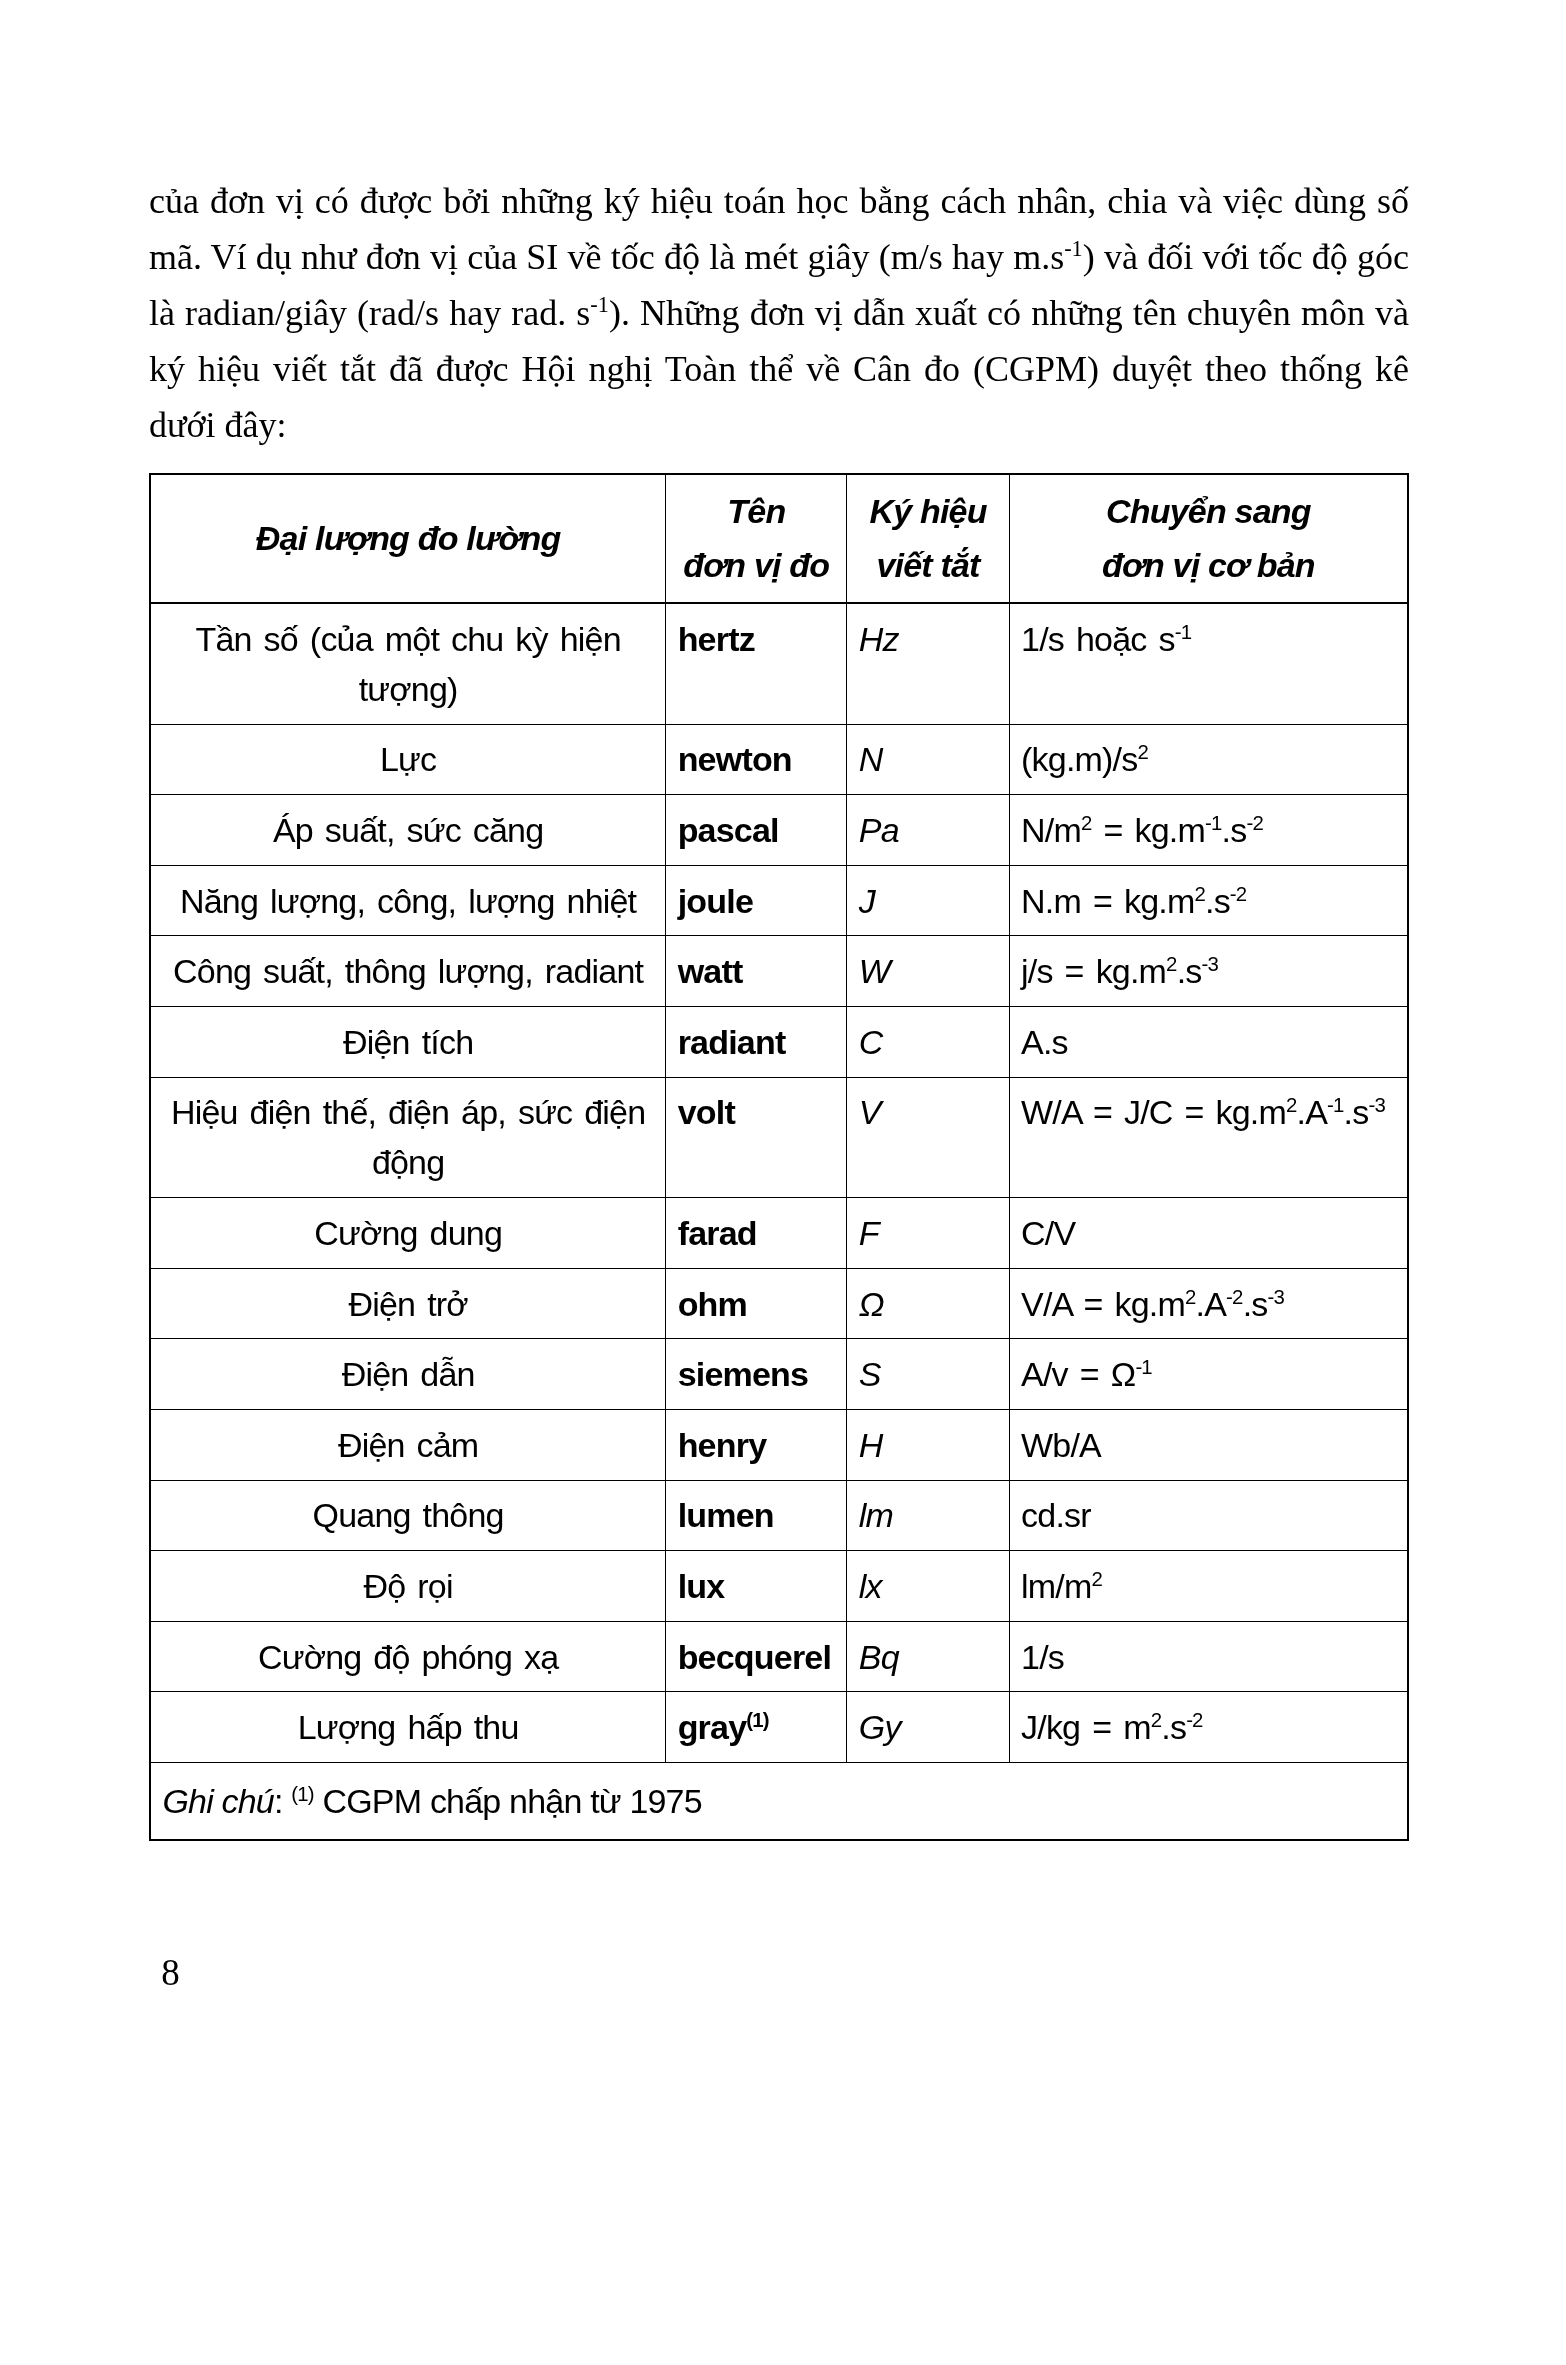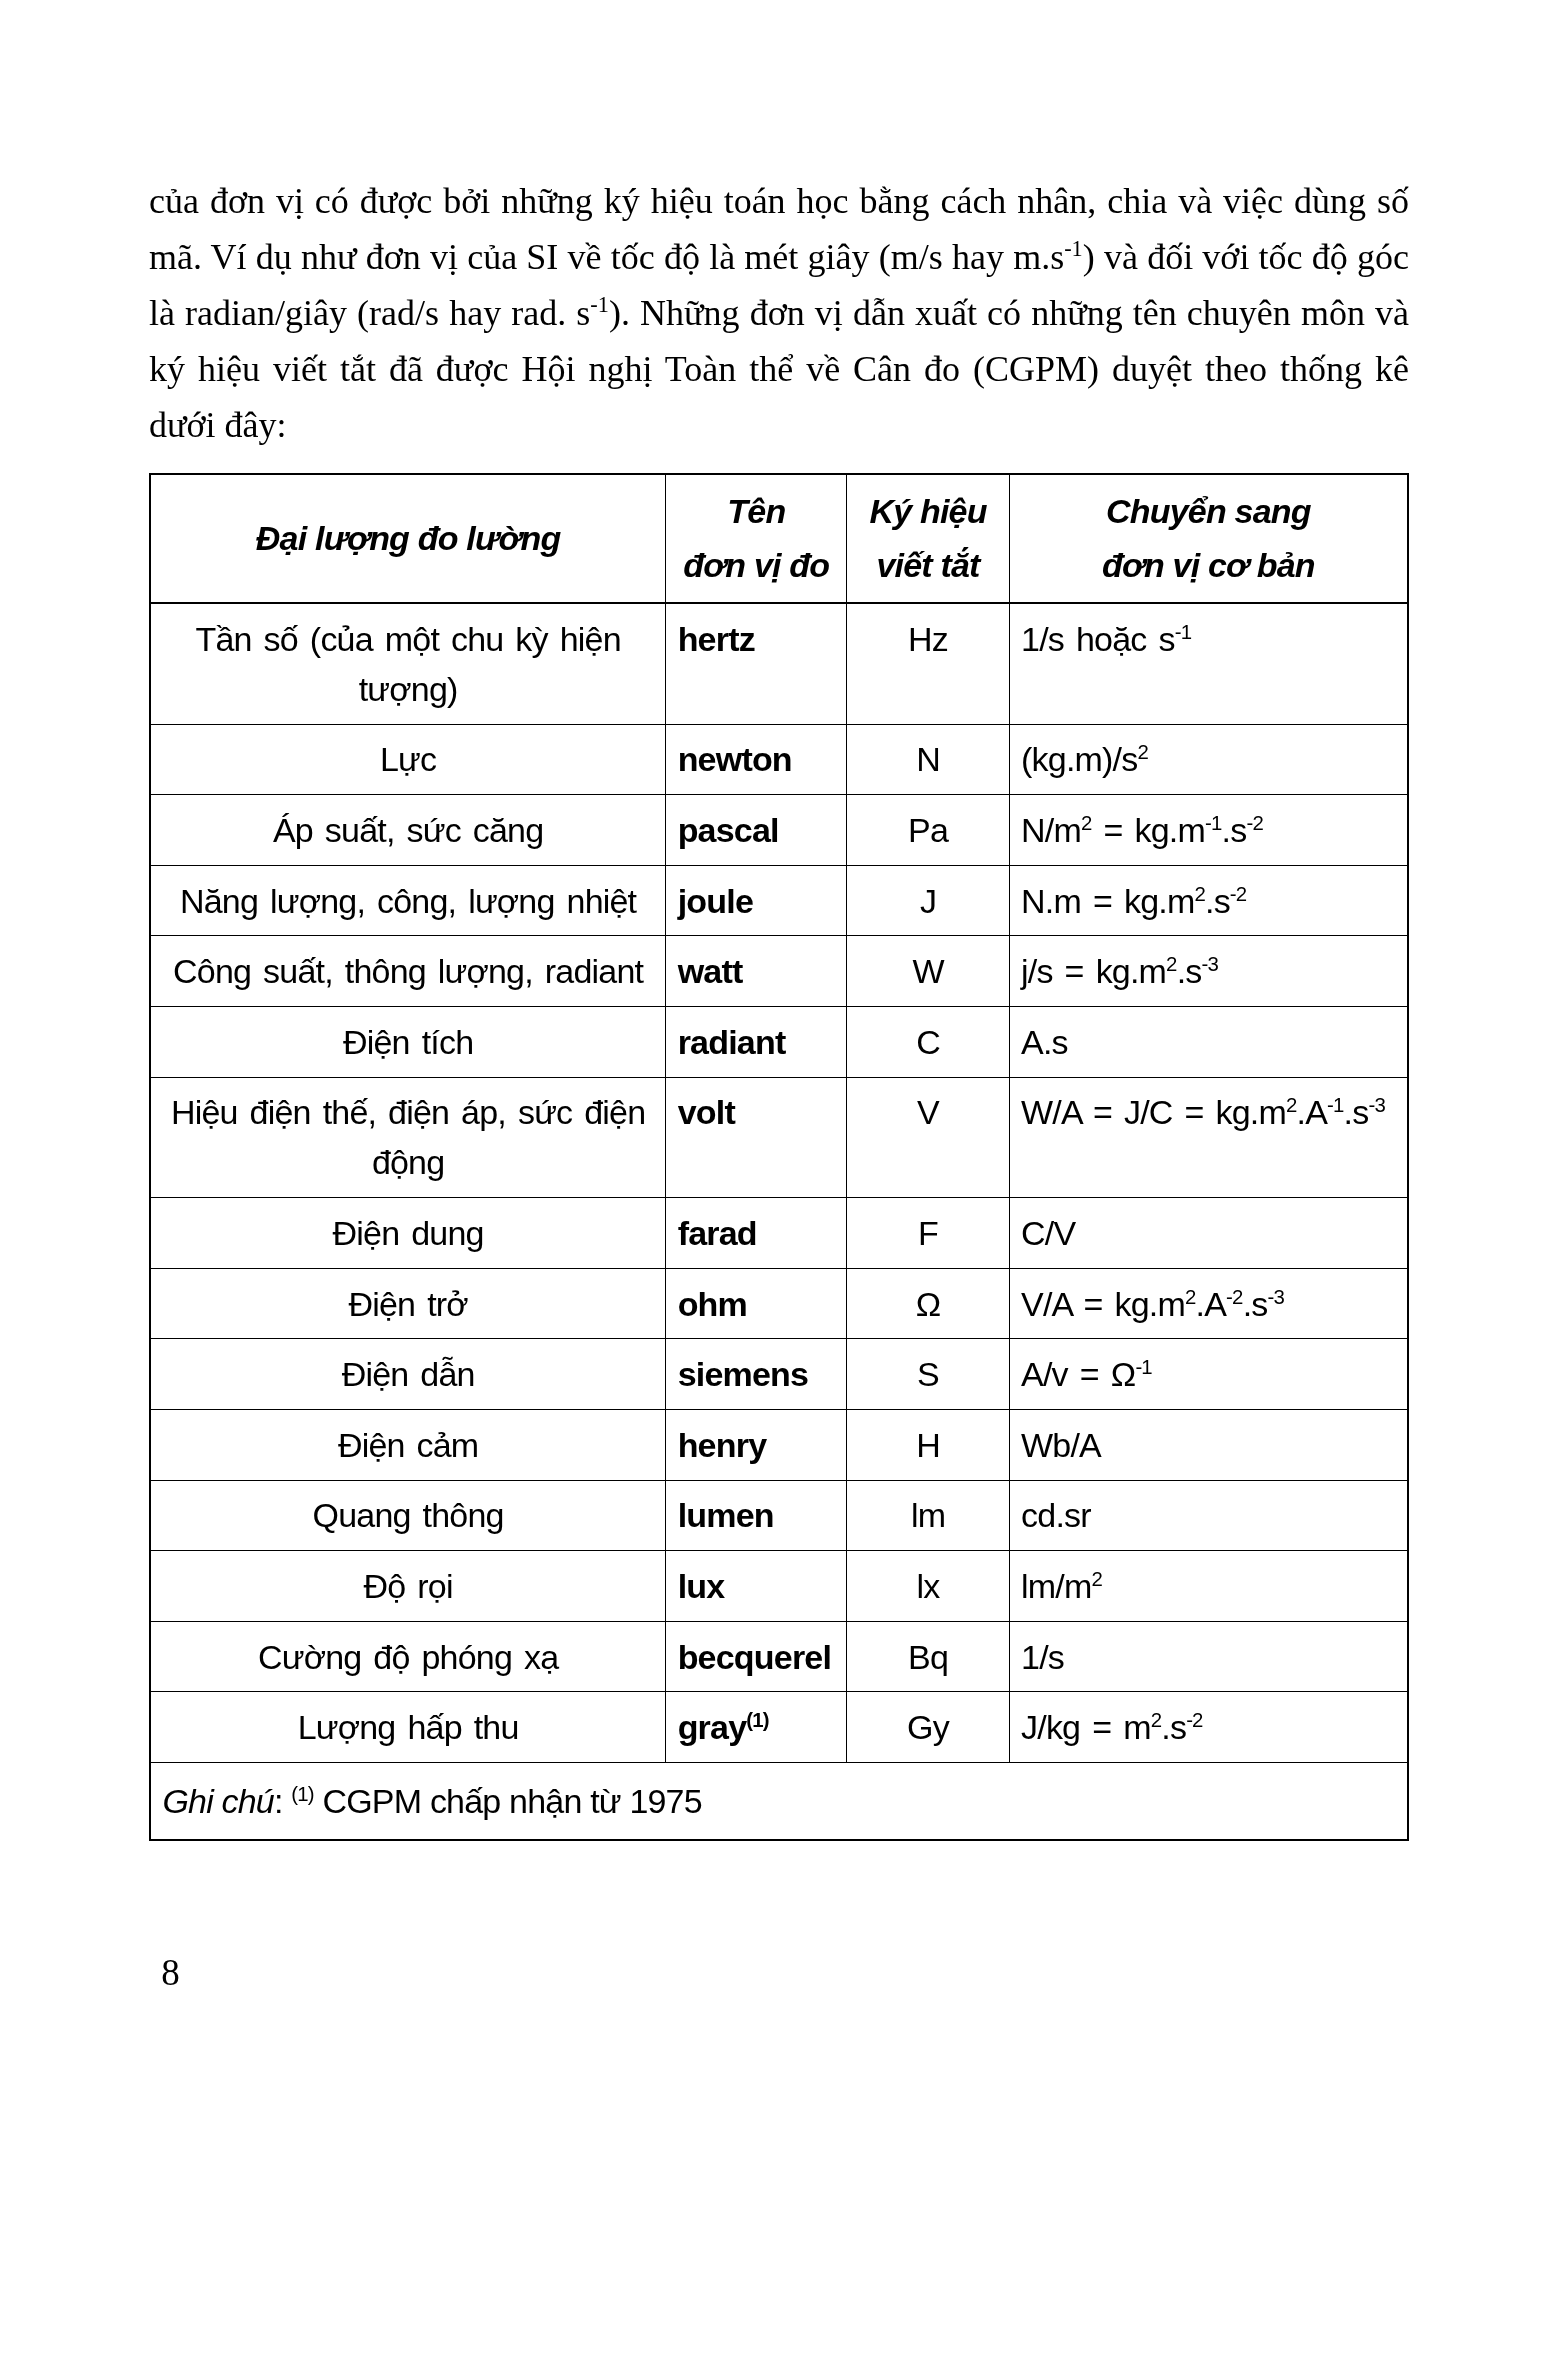--- a/index.html
+++ b/index.html
@@ -55,21 +55,21 @@
     border-bottom: 2.4px solid #000;
   }
   table.units tbody td {
     font-size: 34px;
     line-height: 50px;
     vertical-align: top;
     word-spacing: 3.3px;
   }
   td.c-quantity { text-align: center; }
   td.c-unit     { text-align: left; font-weight: bold; }
-  td.c-symbol   { text-align: center; }
+  td.c-symbol   { text-align: left; font-style: italic; }
   td.c-conv     { text-align: left; letter-spacing: -1.1px; word-spacing: 0; }
   table.units sup { font-size: 0.6em; line-height: 0; }
   table.units tfoot td {
     font-size: 34px;
     line-height: 50px;
     padding: 13px 11.4px;
     text-align: left;
     vertical-align: middle;
   }
   .note-label { font-style: italic; }
@@ -142,21 +142,21 @@
     <td class="c-symbol">C</td>
     <td class="c-conv">A.s</td>
   </tr>
         <tr>
     <td class="c-quantity">Hiệu điện thế, điện áp, sức điện động</td>
     <td class="c-unit">volt</td>
     <td class="c-symbol">V</td>
     <td class="c-conv">W/A = J/C = kg.m<sup>2</sup>.A<sup>-1</sup>.s<sup>-3</sup></td>
   </tr>
         <tr>
-    <td class="c-quantity">Điện dung</td>
+    <td class="c-quantity">Cường dung</td>
     <td class="c-unit">farad</td>
     <td class="c-symbol">F</td>
     <td class="c-conv">C/V</td>
   </tr>
         <tr>
     <td class="c-quantity">Điện trở</td>
     <td class="c-unit">ohm</td>
     <td class="c-symbol">Ω</td>
     <td class="c-conv">V/A = kg.m<sup>2</sup>.A<sup>-2</sup>.s<sup>-3</sup></td>
   </tr>

